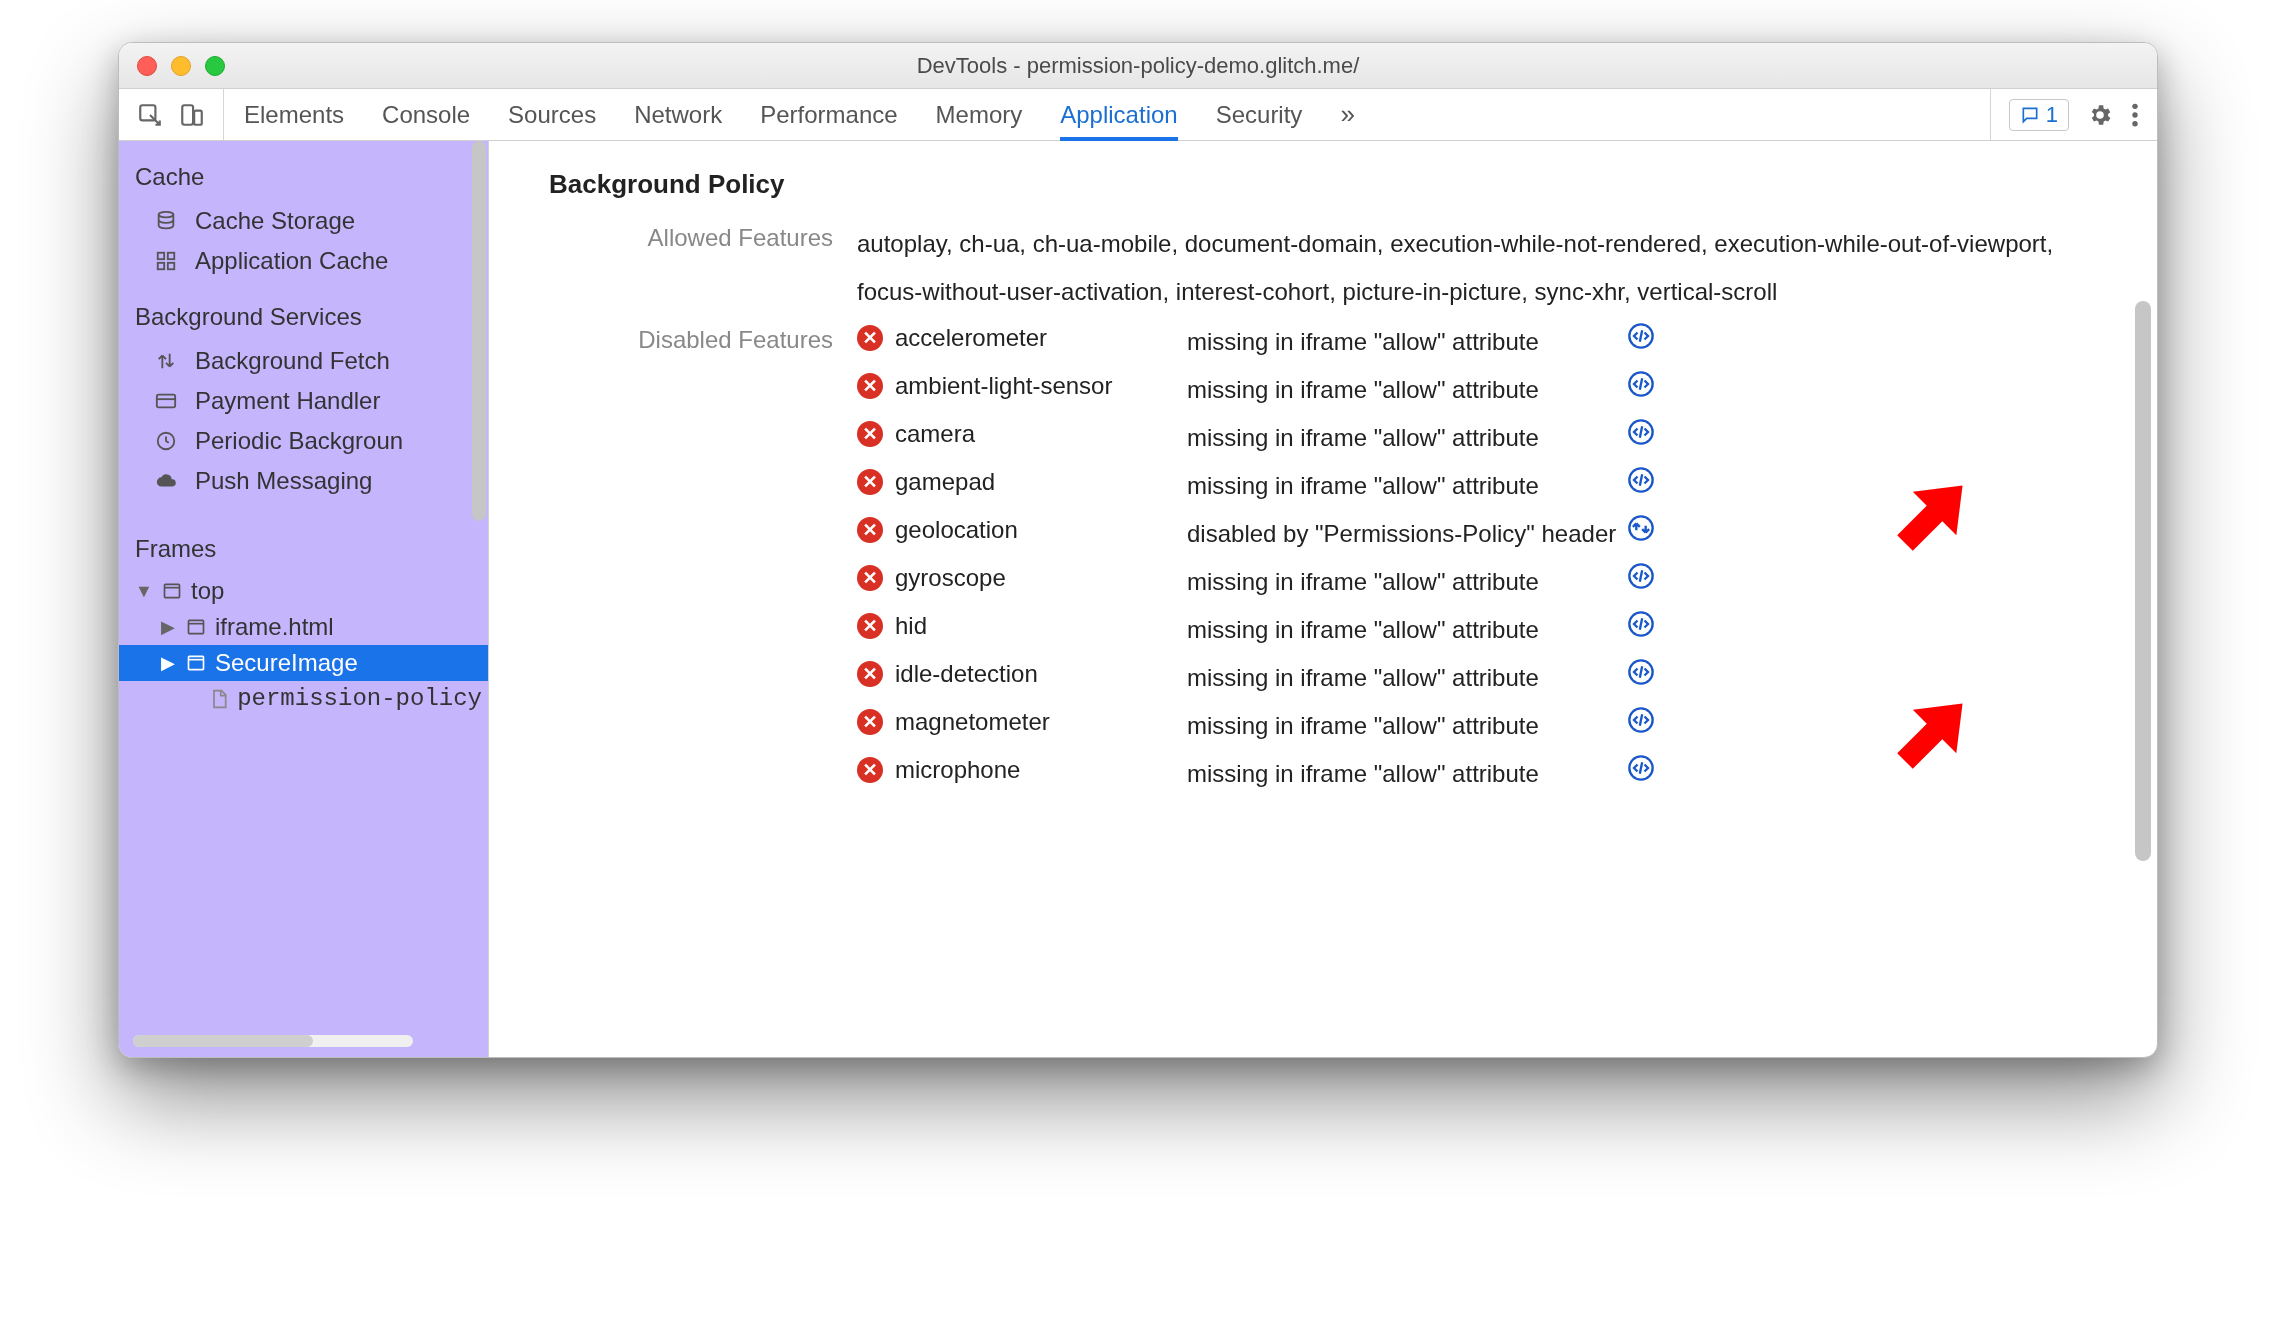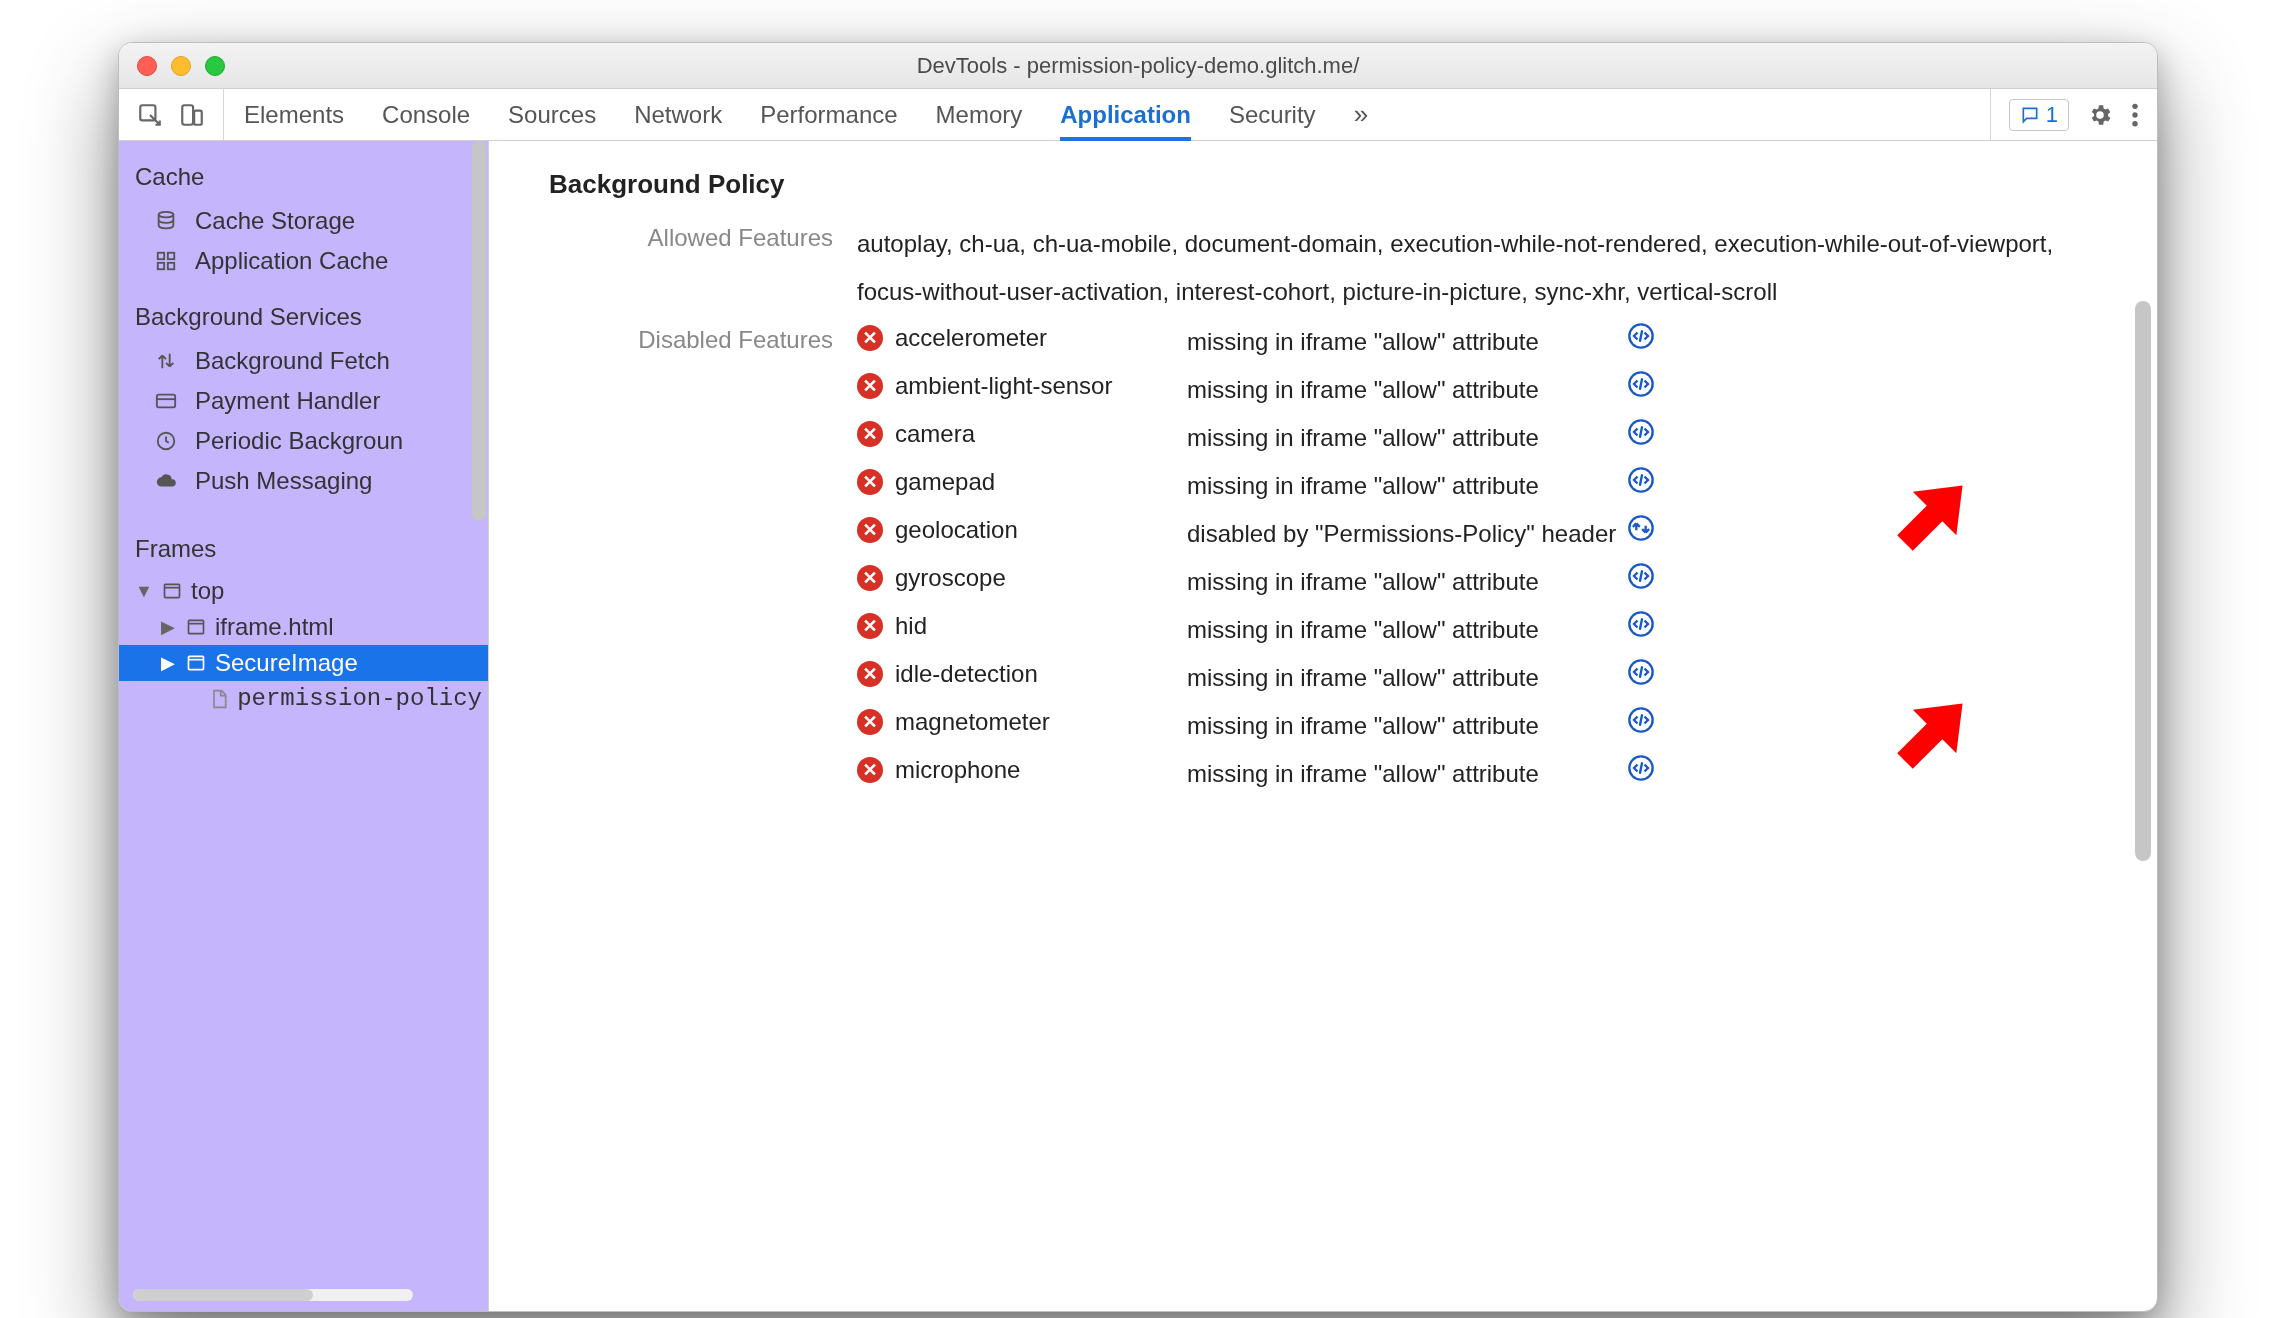--- a/index.html
+++ b/index.html
@@ -1,21 +1,21 @@
 <!DOCTYPE html>
 <html><head>
 <meta charset="utf-8">
 <style>
   * { box-sizing: border-box; margin: 0; padding: 0; }
   html, body { width: 2286px; height: 1318px; background: transparent; font-family: -apple-system, "Helvetica Neue", Arial, sans-serif; }
   .stage { position: relative; width: 2286px; height: 1318px; }
   .window {
     position: absolute;
     left: 118px; top: 42px;
-    width: 2040px; height: 1270px;
+    width: 2040px; height: 1016px;
     background: #ffffff;
     border: 1px solid #bdbdbd;
     border-radius: 14px;
     overflow: hidden;
     box-shadow: 0 40px 90px rgba(0,0,0,0.45), 0 10px 30px rgba(0,0,0,0.25);
   }
 
   
   .titlebar {
     height: 46px;
@@ -34,21 +34,21 @@
   
   .main-toolbar {
     height: 52px;
     border-bottom: 1px solid #d0d0d0;
     display: flex; align-items: stretch;
     font-size: 24px; color: #555;
   }
   .tb-left { display: flex; align-items: center; gap: 16px; padding: 0 18px; border-right: 1px solid #d6d6d6; }
   .tb-tabs { display: flex; align-items: stretch; flex: 1; padding-left: 20px; gap: 38px; }
   .tb-tab { display: flex; align-items: center; cursor: pointer; color: #555; position: relative; }
-  .tb-tab.active { color: #1a6fd1; font-weight: bold; }
+  .tb-tab.active { color: #1a6fd1; }
   .tb-tab.active::after { content:""; position:absolute; left:0; right:0; bottom:-1px; height:4px; background:#1a73e8; }
   .tb-right { display: flex; align-items: center; gap: 18px; padding: 0 18px; border-left: 1px solid #d6d6d6; }
   .chip {
     display: inline-flex; align-items: center; gap: 6px;
     border: 1px solid #c7c7c7; border-radius: 4px; padding: 2px 10px;
     color: #1a6fd1; font-size: 22px;
   }
   .icon { color:#666; display:inline-flex; }
   .chevrons { font-size: 26px; letter-spacing: -8px; color:#555; }
 

